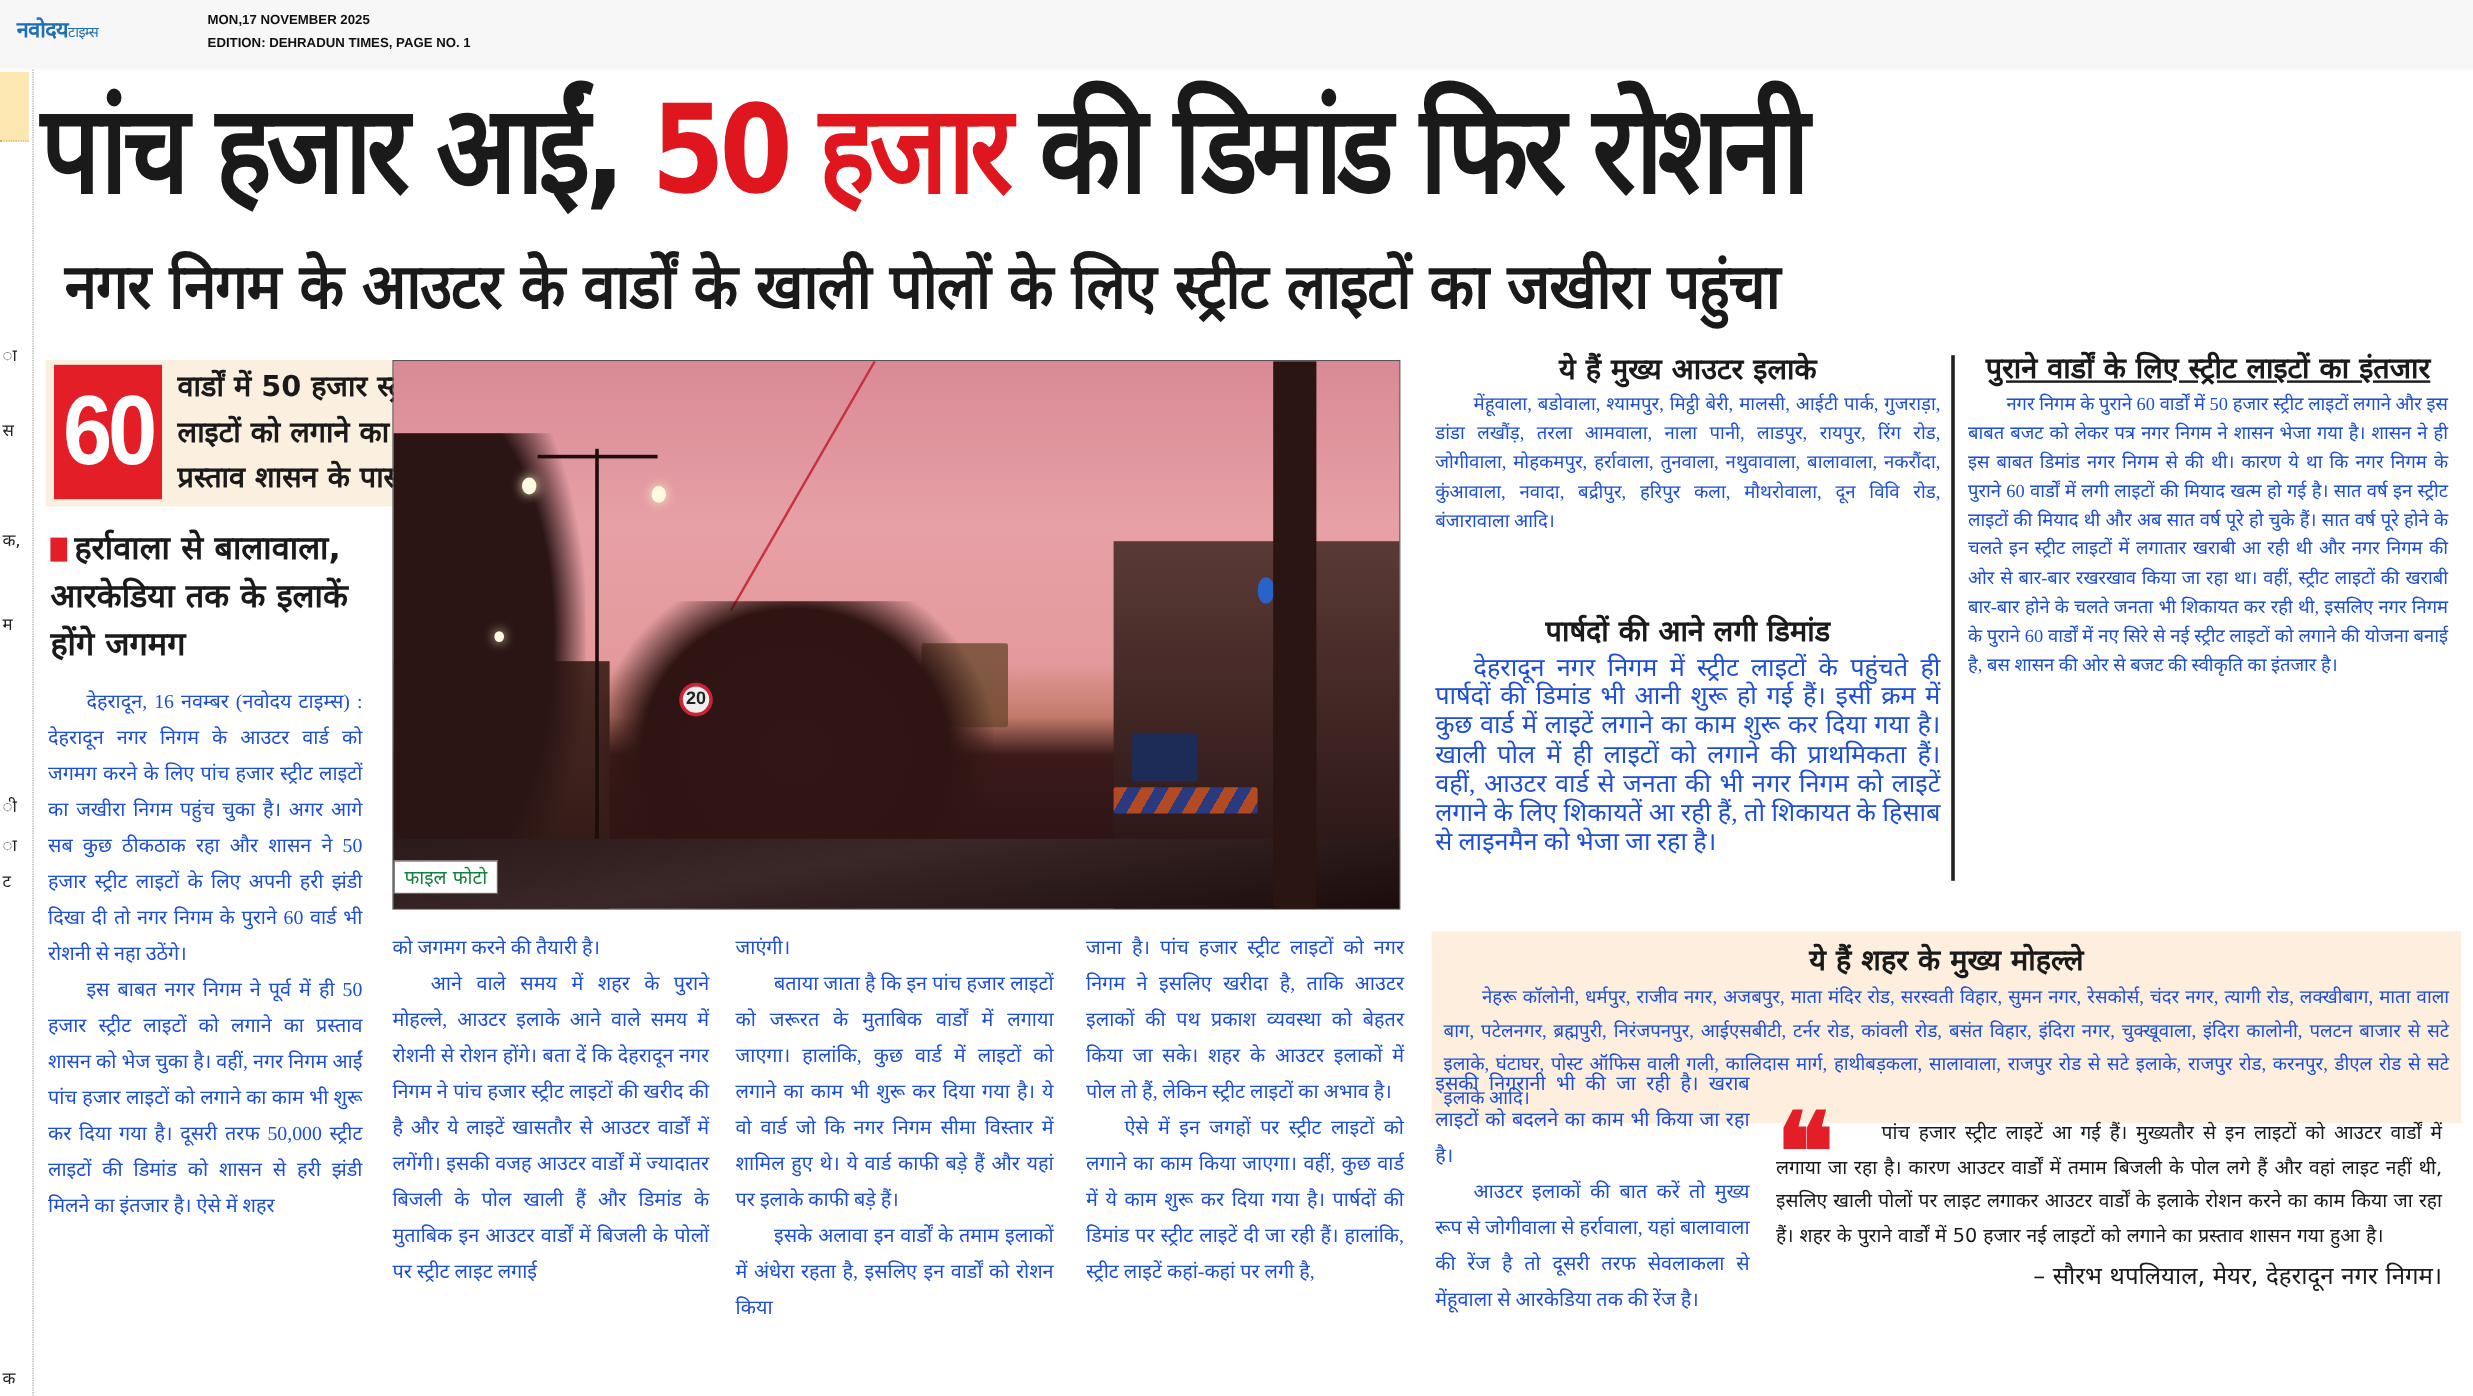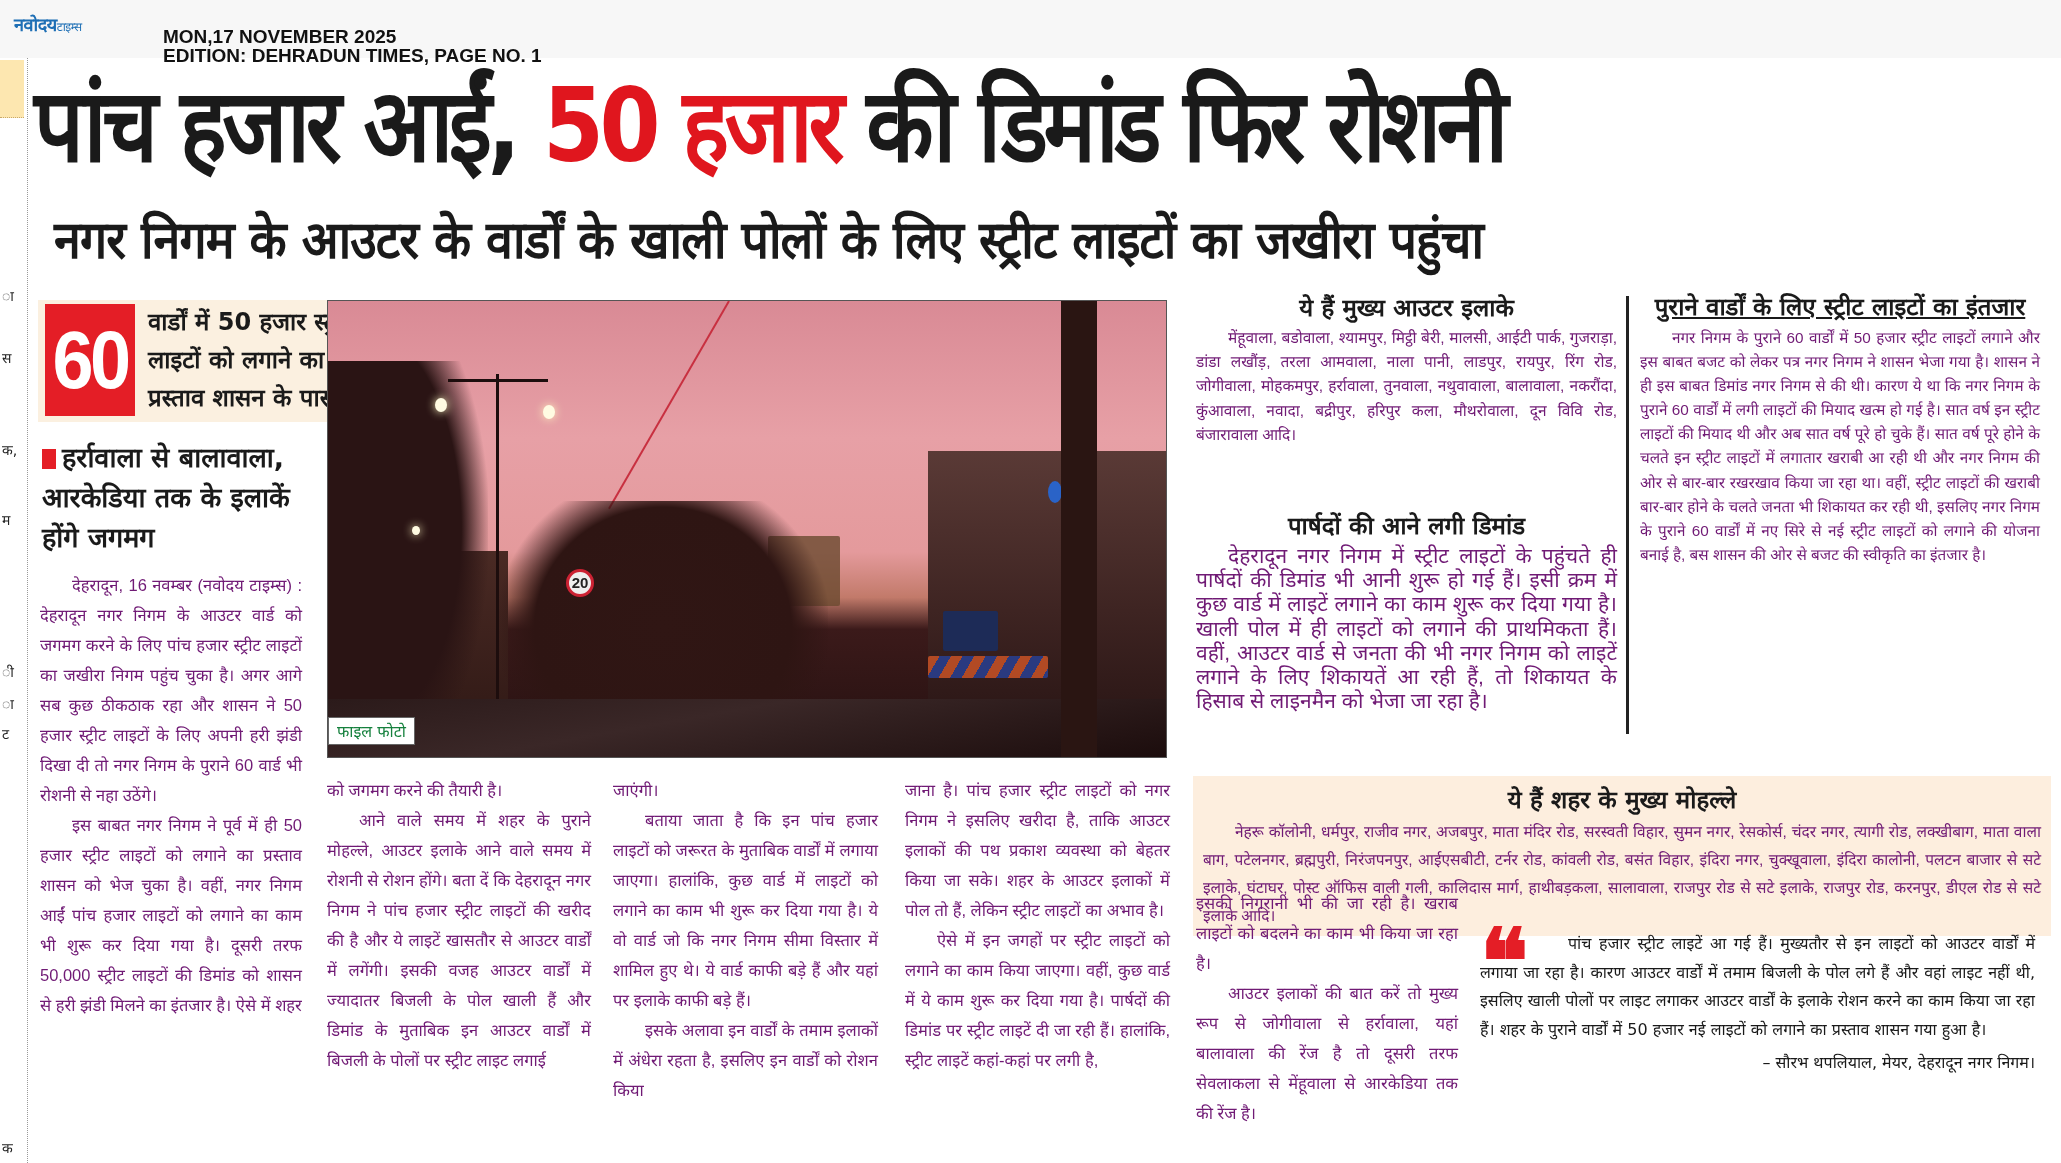--- a/index.html
+++ b/index.html
@@ -2,38 +2,38 @@
 <html><head>
 <meta charset="utf-8">
 <style>
   * { box-sizing: border-box; margin: 0; padding: 0; }
   html, body { width: 2061px; height: 1163px; overflow: hidden; background: #ffffff; }
   body { position: relative; font-family: "DejaVu Sans", sans-serif; color: #1a1a1a; }
 
   .topbar { position: absolute; left: 0; top: 0; width: 2061px; height: 58px; background: #f7f7f7; }
   .logo { position: absolute; left: 14px; top: 12px; font-family: "DejaVu Sans", sans-serif; color: #1e6fb5; font-weight: bold; font-size: 18px; letter-spacing: -0.5px; }
   .logo .sub { font-size: 12px; font-weight: normal; }
-  .meta { position: absolute; left: 163px; top: 8px; font-family: "Liberation Sans", sans-serif; font-size: 19px; font-weight: bold; line-height: 19px; color: #111; margin-top: 19px; }
+  .meta { position: absolute; left: 173px; top: 8px; font-family: "Liberation Sans", sans-serif; font-size: 11px; font-weight: bold; line-height: 19px; color: #111; }
 
   .left-strip { position: absolute; left: 0; top: 58px; width: 28px; height: 1105px; border-right: 1px dotted #999; }
   .left-strip .tab { position: absolute; left: 0; top: 2px; width: 24px; height: 58px; background: #fde7b0; border-bottom: 1px dotted #c8a96a; }
   .left-strip .frag { position: absolute; left: 2px; font-family: "DejaVu Sans", sans-serif; font-size: 14px; color: #222; }
 
   .headline { position: absolute; left: 34px; top: 66px; width: 2020px; font-family: "DejaVu Sans", sans-serif; font-weight: bold; font-size: 102px; line-height: 120px; letter-spacing: -5px; color: #1a1a1a; white-space: nowrap; transform: scaleX(0.86); transform-origin: left top; }
   .headline .red { color: #e0161e; }
   .subhead { position: absolute; left: 54px; top: 208px; width: 2000px; font-family: "DejaVu Sans", sans-serif; font-weight: bold; font-size: 52px; line-height: 64px; color: #1a1a1a; white-space: nowrap; transform: scaleX(0.93); transform-origin: left top; letter-spacing: -1px; }
 
   .promo-box { position: absolute; left: 38px; top: 300px; width: 334px; height: 122px; background: #fbf0e0; }
   .promo-num { position: absolute; left: 40px; top: 304px; width: 100px; height: 112px; background: #e41e26; color: #fff; font-family: "Liberation Sans", sans-serif; font-weight: bold; font-size: 82px; line-height: 112px; text-align: center; letter-spacing: -4px; transform: scaleX(0.9); }
   .promo-text { position: absolute; left: 148px; top: 303px; width: 225px; font-family: "DejaVu Sans", sans-serif; font-weight: bold; font-size: 24px; line-height: 38px; color: #1a1a1a; }
 
   .kicker { position: absolute; left: 42px; top: 438px; width: 280px; font-family: "DejaVu Sans", sans-serif; font-weight: bold; font-size: 27px; line-height: 40px; color: #1a1a1a; }
   .kicker .sq { display: inline-block; width: 14px; height: 20px; background: #e41e26; margin-right: 6px; vertical-align: -2px; }
 
-  .body-text { font-family: Liberation Sans, sans-serif; font-size: 16.5px; line-height: 30px; color: #701a75; text-align: justify; }
+  .body-text { font-family: Liberation Serif, serif; font-size: 16.5px; line-height: 30px; color: #1d4ed8; text-align: justify; }
   .body-text p { text-indent: 32px; }
   .body-text p.noindent { text-indent: 0; }
 
   .col1 { position: absolute; left: 40px; top: 570px; width: 262px; }
   .col2 { position: absolute; left: 327px; top: 775px; width: 264px; }
   .col3 { position: absolute; left: 613px; top: 775px; width: 265px; }
   .col4 { position: absolute; left: 905px; top: 775px; width: 265px; }
 
   .photo { position: absolute; left: 327px; top: 300px; width: 840px; height: 458px; overflow: hidden; border: 1px solid #555;
     background: linear-gradient(180deg, #d98a95 0%, #e7a0a6 30%, #e49a9c 55%, #c27a6a 65%, #3b1a1a 72%, #241010 100%); }
@@ -63,21 +63,21 @@
   .sec-old .body-text { font-size: 15.3px; line-height: 24.1px; }
 
   .sec-mohalle { position: absolute; left: 1193px; top: 776px; width: 858px; height: 160px; background: #fdeede; padding: 6px 10px 0 10px; }
   .sec-mohalle .body-text { font-size: 15.5px; line-height: 28px; }
 
   .col5 { position: absolute; left: 1196px; top: 888px; width: 262px; }
 
   .quote { position: absolute; left: 1480px; top: 930px; width: 555px; }
   .quote .qmark { position: absolute; left: 0; top: -14px; font-family: "DejaVu Serif", serif; font-weight: bold; font-size: 90px; line-height: 90px; color: #e41e26; }
   .quote .qtext { font-family: "DejaVu Sans", sans-serif; font-size: 16px; line-height: 28.5px; color: #1a1a1a; text-align: justify; text-indent: 88px; }
-  .quote .attrib { margin-top: 6px; text-align: right; font-family: "DejaVu Sans", sans-serif; font-size: 16px; line-height: 26px; color: #1a1a1a; }
+  .quote .attrib { margin-top: 6px; text-align: right; font-family: "DejaVu Sans", sans-serif; font-size: 20px; line-height: 26px; color: #1a1a1a; }
 </style>
 </head>
 <body>
 
 <div class="topbar">
   <div class="logo">
     <span>नवोदय</span><span class="sub">टाइम्स</span>
   </div>
   <div class="meta">
     <div>MON,17 NOVEMBER 2025</div>

